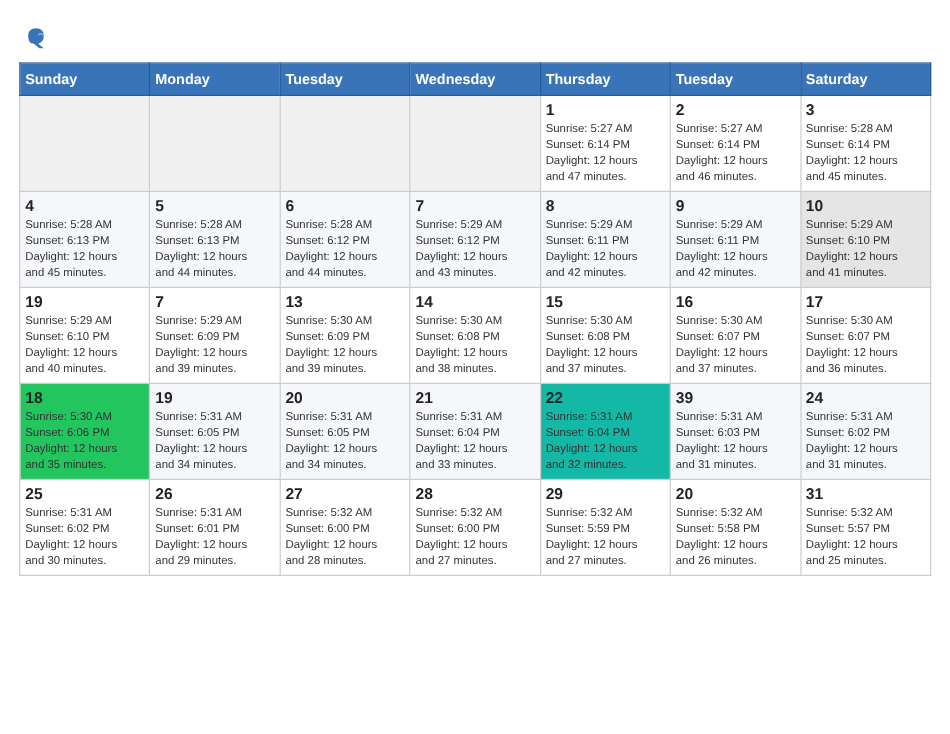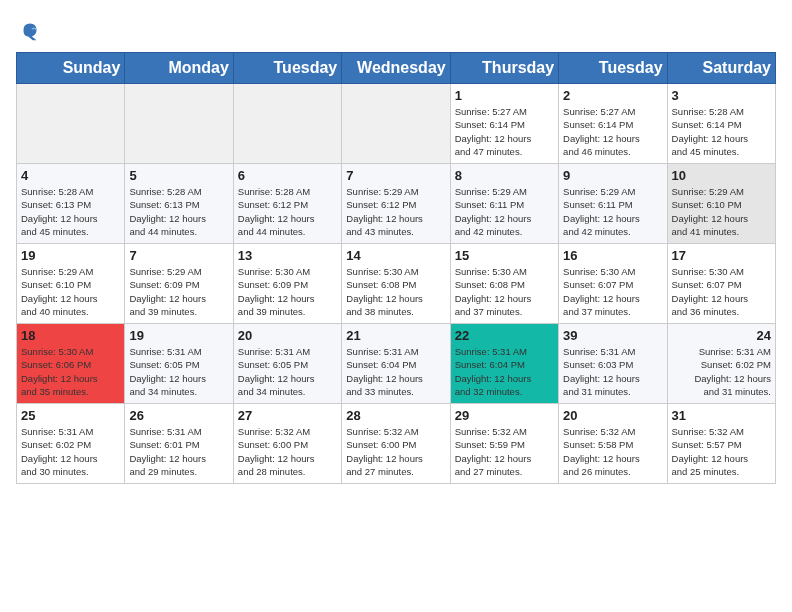--- a/index.html
+++ b/index.html
@@ -49,24 +49,24 @@
       margin-top: 2px;
     }
     .calendar-table {
       width: 100%;
       border-collapse: collapse;
       margin-top: 8px;
     }
     .calendar-table th {
       background: #3a74b8;
       color: #fff;
-      font-size: 16px;
+      font-size: 12px;
       font-weight: bold;
       padding: 6px 4px;
-      text-align: right;
+      text-align: left;
       border: 1px solid #2a5a9a;
     }
     .calendar-table td {
       border: 1px solid #ccc;
       vertical-align: top;
       padding: 4px 4px;
       font-size: 10px;
       color: #333;
       height: 80px;
       width: calc(100% / 7);
@@ -248,21 +248,21 @@
         </td>
         <td>
           <span class="day-number">17</span>
           <div class="day-info" style="white-space: pre-line;">Sunrise: 5:30 AM
 Sunset: 6:07 PM
 Daylight: 12 hours
 and 36 minutes.</div>
         </td>
       </tr>
       <tr>
-        <td style="background: #ef4444;">
+        <td style="background: #22c55e;">
           <span class="day-number">18</span>
           <div class="day-info" style="white-space: pre-line;">Sunrise: 5:30 AM
 Sunset: 6:06 PM
 Daylight: 12 hours
 and 35 minutes.</div>
         </td>
         <td style="background: rgb(245, 247, 250); margin-top: 32px;">
           <span class="day-number">19</span>
           <div class="day-info" style="white-space: pre-line;">Sunrise: 5:31 AM
 Sunset: 6:05 PM
@@ -290,21 +290,21 @@
 Daylight: 12 hours
 and 32 minutes.</div>
         </td>
         <td style="background: rgb(245, 247, 250);">
           <span class="day-number">39</span>
           <div class="day-info" style="white-space: pre-line;">Sunrise: 5:31 AM
 Sunset: 6:03 PM
 Daylight: 12 hours
 and 31 minutes.</div>
         </td>
-        <td style="background: rgb(245, 247, 250); text-align: right;">
+        <td style="background: rgb(245, 247, 250);">
           <span class="day-number">24</span>
           <div class="day-info" style="white-space: pre-line;">Sunrise: 5:31 AM
 Sunset: 6:02 PM
 Daylight: 12 hours
 and 31 minutes.</div>
         </td>
       </tr>
       <tr>
         <td>
           <span class="day-number">25</span>

